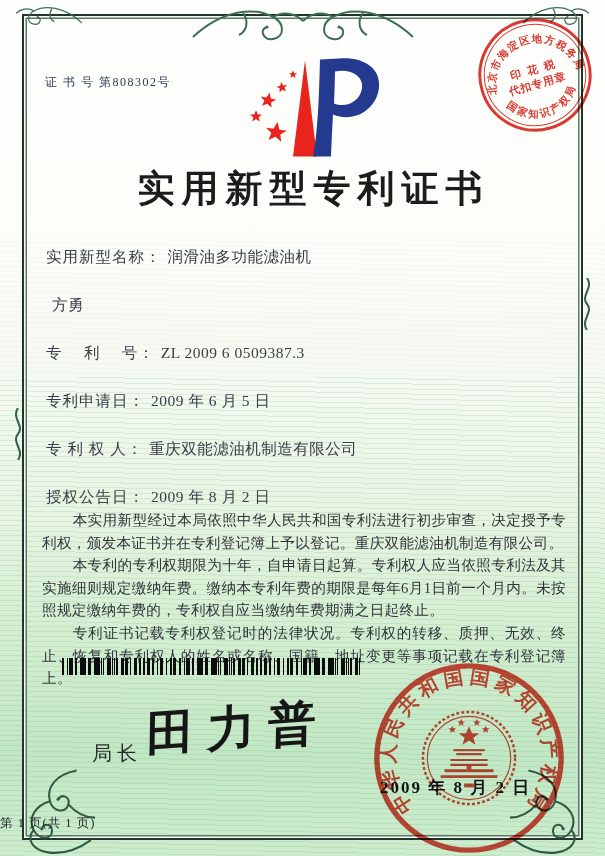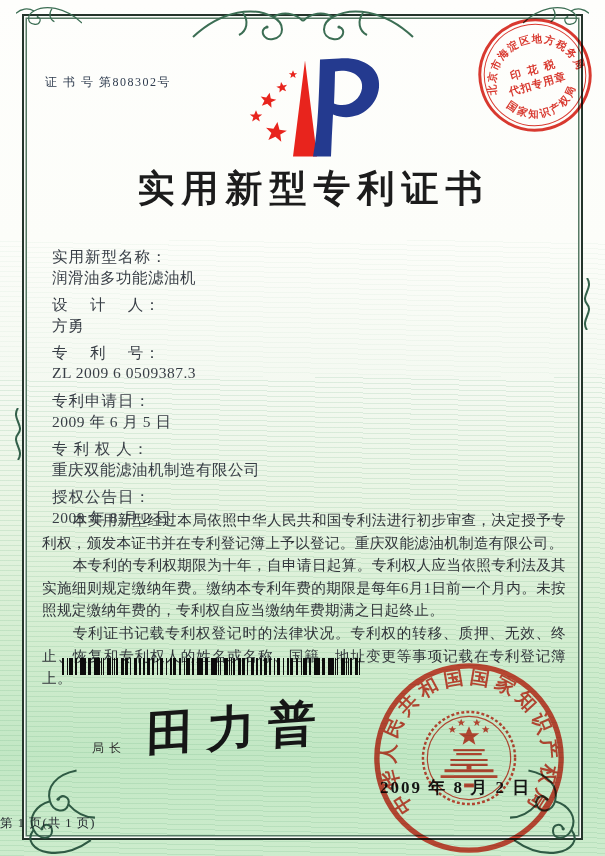--- a/index.html
+++ b/index.html
@@ -19,32 +19,32 @@
   .guilloche.faint{top:28%;bottom:56%;opacity:.35;}
   .frame{
     position:absolute;left:22px;right:22px;top:14px;bottom:16px;z-index:2;
     border:2.5px solid #24342b;
     box-shadow:inset 0 0 0 1.5px #f7faf6, inset 0 0 0 3px #577a65;
   }
   .abs{position:absolute;z-index:4;}
   .cert-no{left:45px;top:74px;font-size:12px;letter-spacing:1.5px;color:#2e3b4e;}
   .title{left:15px;right:0;top:164px;text-align:center;font-size:37px;font-weight:bold;
          letter-spacing:7px;text-indent:7px;color:#1c1c1c;}
-  .field{left:46px;right:36px;display:flex;align-items:baseline;font-size:15.5px;color:#383e46;flex-direction:column;}
+  .field{left:46px;right:36px;display:flex;align-items:baseline;font-size:15.5px;color:#383e46;}
   .field .lbl{white-space:pre;letter-spacing:1px;}
   .field .val{margin-left:6px;letter-spacing:.5px;}
   .paras{left:42px;width:524px;top:509px;color:#30343a;}
   .paras p{margin:0;font-size:14.6px;line-height:1.55;text-indent:2.1em;text-align:justify;letter-spacing:.3px;}
   .barcode{
     left:62px;top:658px;width:298px;height:17px;z-index:4;
     background:
       repeating-linear-gradient(90deg,#0c0c0c 0 2px,transparent 2px 5px,#0c0c0c 5px 6px,transparent 6px 9px),
       repeating-linear-gradient(90deg,#0c0c0c 0 1px,transparent 1px 7px,#0c0c0c 7px 10px,transparent 10px 13px);
   }
-  .sig-label{left:92px;top:740px;font-size:12px;letter-spacing:5px;color:#2b2b2b;z-index:5;}
+  .sig-label{left:92px;top:740px;font-size:20px;letter-spacing:5px;color:#2b2b2b;z-index:5;}
   .sig-name{left:146px;top:696px;font-size:48px;font-weight:bold;color:#161616;z-index:5;
             letter-spacing:13px;transform:rotate(-4deg) skewX(-5deg);}
   .issue-date{left:380px;top:776px;width:190px;font-size:17px;font-weight:bold;color:#141414;
               letter-spacing:2px;z-index:5;}
   .footer{left:0;right:0;top:815px;text-align:left;font-size:12.5px;color:#23282e;
           letter-spacing:1px;z-index:5;}
   .logo{left:234px;top:56px;z-index:4;}
   .tax-stamp{left:474px;top:14px;z-index:6;mix-blend-mode:multiply;opacity:.92;}
   .main-seal{left:371px;top:660px;z-index:6;mix-blend-mode:multiply;opacity:.88;}
   .orn{z-index:3;pointer-events:none;}
@@ -142,21 +142,20 @@
   </g>
 </svg>
 
 <div class="abs title">实用新型专利证书</div>
 
 <div class="abs field" style="top:247px">
   <span class="lbl">实用新型名称：</span>
   <span class="val">润滑油多功能滤油机</span>
 </div>
 <div class="abs field" style="top:295px">
-  <span class="lbl">设　 计　 人：</span>
   <span class="val">方勇</span>
 </div>
 <div class="abs field" style="top:343px">
   <span class="lbl">专　 利　 号：</span>
   <span class="val">ZL 2009 6 0509387.3</span>
 </div>
 <div class="abs field" style="top:391px">
   <span class="lbl">专利申请日：</span>
   <span class="val">2009 年 6 月 5 日</span>
 </div>

